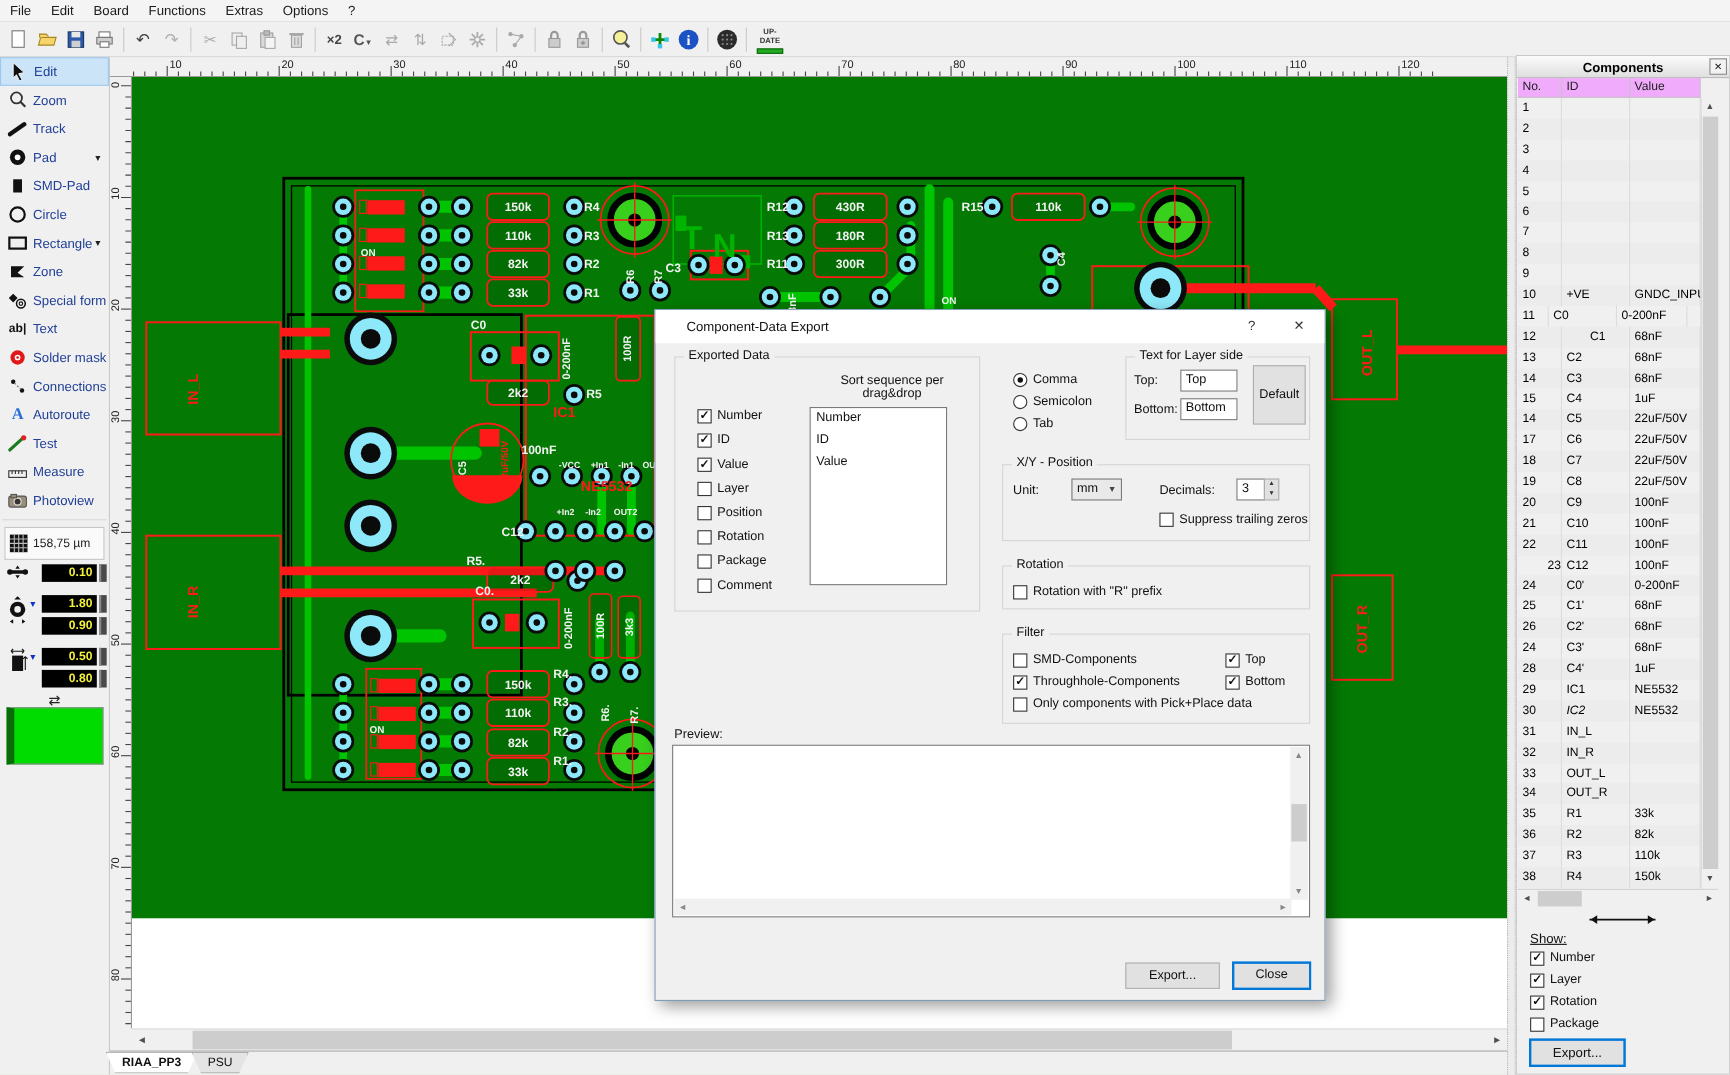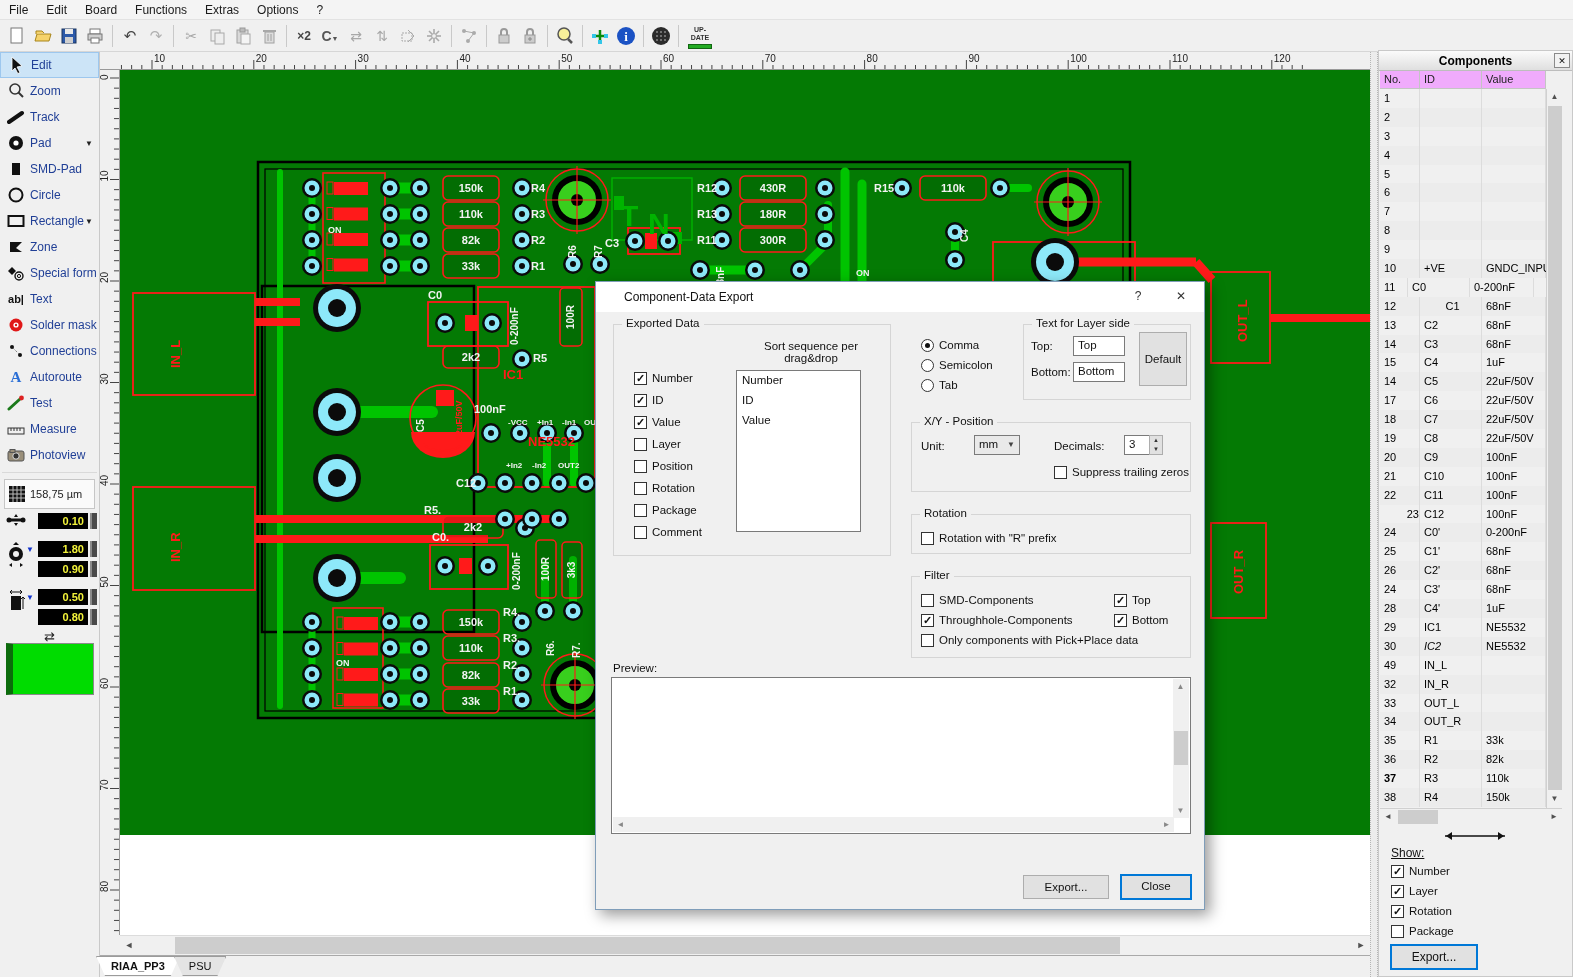--- a/index.html
+++ b/index.html
@@ -1320,21 +1320,21 @@
           <div style="width: 40px;">29</div>
           <div style="width: 62px;">IC1</div>
           <div style="width: 64px;">NE5532</div>
         </div>
         <div class="cp-row even">
           <div style="width: 40px;">30</div>
           <div style="width: 62px; font-style: italic;">IC2</div>
           <div style="width: 64px;">NE5532</div>
         </div>
         <div class="cp-row">
-          <div style="width: 40px;">49</div>
+          <div style="width: 40px;">31</div>
           <div style="width: 62px;">IN_L</div>
           <div style="width: 64px;"></div>
         </div>
         <div class="cp-row even">
           <div style="width: 40px;">32</div>
           <div style="width: 62px;">IN_R</div>
           <div style="width: 64px;"></div>
         </div>
         <div class="cp-row">
           <div style="width: 40px;">33</div>
@@ -1350,21 +1350,21 @@
           <div style="width: 40px;">35</div>
           <div style="width: 62px;">R1</div>
           <div style="width: 64px;">33k</div>
         </div>
         <div class="cp-row even">
           <div style="width: 40px;">36</div>
           <div style="width: 62px;">R2</div>
           <div style="width: 64px;">82k</div>
         </div>
         <div class="cp-row">
-          <div style="width: 40px; font-weight: bold;">37</div>
+          <div style="width: 40px;">37</div>
           <div style="width: 62px;">R3</div>
           <div style="width: 64px;">110k</div>
         </div>
         <div class="cp-row even">
           <div style="width: 40px;">38</div>
           <div style="width: 62px;">R4</div>
           <div style="width: 64px;">150k</div>
         </div>
       </div>
     <div id="cp-vsb">

